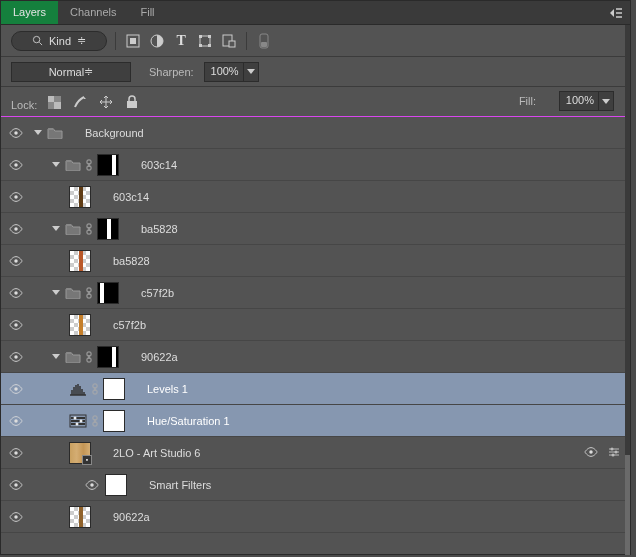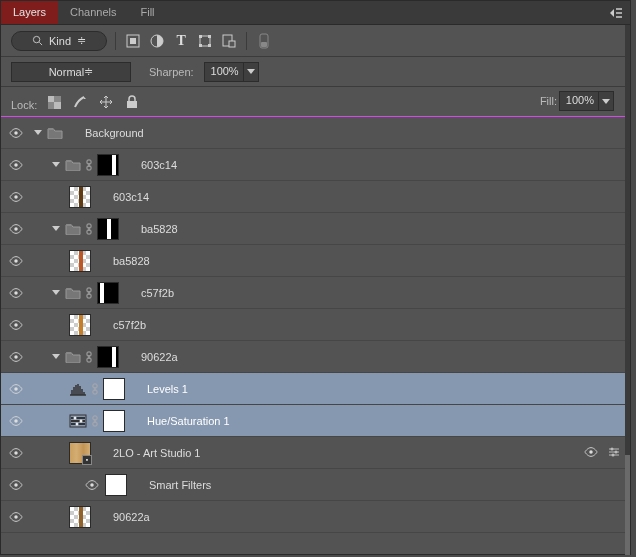--- a/index.html
+++ b/index.html
@@ -1,33 +1,33 @@
 <!DOCTYPE html>
 <html><head>
 <meta charset="utf-8">
 <style>
 *{box-sizing:border-box;margin:0;padding:0;font-family:"Segoe UI",Tahoma,sans-serif;font-size:11px;color:#ddd;user-select:none}
 body{background:#4a4a4a;width:636px;height:557px;overflow:hidden}
 .panel{background:#535353;width:631px;height:555px;border:1px solid #2a2a2a;position:relative;display:flex;flex-direction:column}
 .tabs{display:flex;background:#3a3a3a;height:24px;align-items:stretch;border-bottom:1px solid #2a2a2a}
 .tab{padding:5px 12px 0;color:#aaa;cursor:pointer}
-.tab.active{background:#7f1d1d;color:#e4e4e4}
+.tab.active{background:#15803d;color:#e4e4e4}
 .flyout{margin-left:auto;padding:5px 8px;color:#ccc;display:flex;align-items:center;gap:4px}
 .flyout svg{width:12px;height:10px}
 .filter-row{display:flex;align-items:center;gap:6px;padding:6px 10px;height:32px;border-bottom:1px solid #3b3b3b}
 .kind{display:flex;align-items:center;gap:6px;background:#3f3f3f;border:1px solid #2c2c2c;border-radius:10px;padding:2px 20px;height:20px;min-width:80px}
 .kind .search{width:11px;height:11px}
 .icon-btn{width:18px;height:18px;display:flex;align-items:center;justify-content:center;color:#ccc}
 .blend-row{display:flex;align-items:center;gap:10px;padding:5px 10px;height:30px;border-bottom:1px solid #3b3b3b}
 .select{background:#3f3f3f;border:1px solid #2c2c2c;padding:2px 6px;min-width:120px;display:flex;align-items:center;justify-content:center;height:20px}
 .stepper{display:flex;align-items:center}
 .stepper .val{background:#3f3f3f;border:1px solid #2c2c2c;padding:2px 4px;min-width:40px;text-align:right;height:20px}
 .stepper .btn{background:#3f3f3f;border:1px solid #2c2c2c;width:16px;height:20px;display:flex;align-items:center;justify-content:center;margin-left:-1px}
 .lock-row{display:flex;align-items:flex-end;gap:8px;padding:5px 10px;height:30px;border-bottom:1px solid #d946ef}
-.lock-row .fill-group{margin-left:auto;display:flex;align-items:center;gap:2px;margin-right:6px}
+.lock-row .fill-group{margin-left:auto;display:flex;align-items:center;gap:23px;margin-right:6px}
 .layers{flex:1;overflow:auto;background:#535353}
 .row{display:flex;align-items:center;height:32px;border-bottom:1px solid #464646;padding:0 6px;gap:4px;background:#535353}
 .row.sel{background:#8697b0;color:#fff}
 .row.sel *{color:#fff}
 .vis{width:18px;display:flex;justify-content:center}
 .eye{width:14px;height:12px}
 .indent{display:inline-block;height:1px}
 .twist{width:10px;height:10px;display:inline-flex;align-items:center;justify-content:center}
 .folder{width:16px;height:13px}
 .thumb{width:22px;height:22px;border:1px solid #2a2a2a;background:#000;display:inline-block;position:relative;flex-shrink:0}
@@ -382,21 +382,21 @@
         <span class="vis">
           <svg class="eye" viewBox="0 0 16 12">
             <path d="M8 1C4 1 1 6 1 6s3 5 7 5 7-5 7-5-3-5-7-5z" fill="none" stroke="#ddd"></path>
             <circle cx="8" cy="6" r="2" fill="#ddd"></circle>
           </svg>
         </span>
         <span class="indent" style="width:36px"></span>
         <span class="thumb" style="background:linear-gradient(90deg,#c9a060,#d4ad73,#c39555,#d4ad73)">
           <span class="smart-badge">▪</span>
         </span>
-        <span class="name">2LO - Art Studio 1</span>
+        <span class="name">2LO - Art Studio 6</span>
         <span class="fx-eye"><svg class="eye" viewBox="0 0 16 12">
             <path d="M8 1C4 1 1 6 1 6s3 5 7 5 7-5 7-5-3-5-7-5z" fill="none" stroke="#ddd"></path>
             <circle cx="8" cy="6" r="2" fill="#ddd"></circle>
           </svg></span>
         <span style="margin:0 4px"><svg width="12" height="12" viewBox="0 0 12 12">
             <path d="M1 6h10M1 3h10M1 9h10" stroke="#bbb"></path>
             <circle cx="4" cy="3" r="1.5" fill="#bbb"></circle>
             <circle cx="8" cy="6" r="1.5" fill="#bbb"></circle>
             <circle cx="5" cy="9" r="1.5" fill="#bbb"></circle>
           </svg></span>

